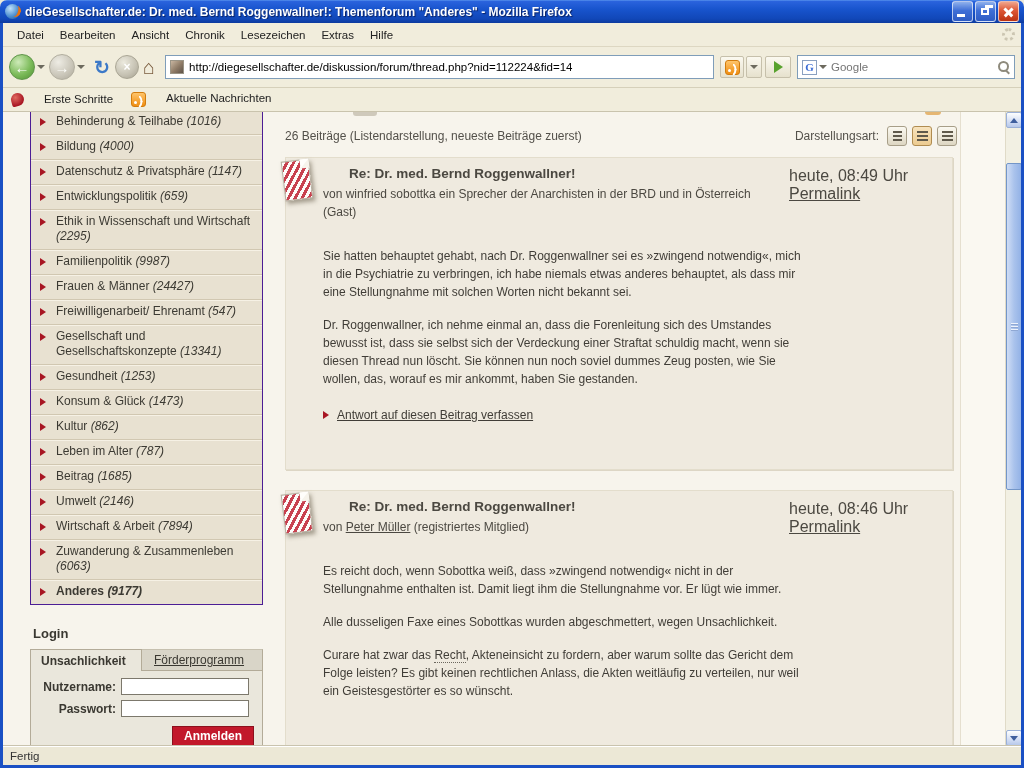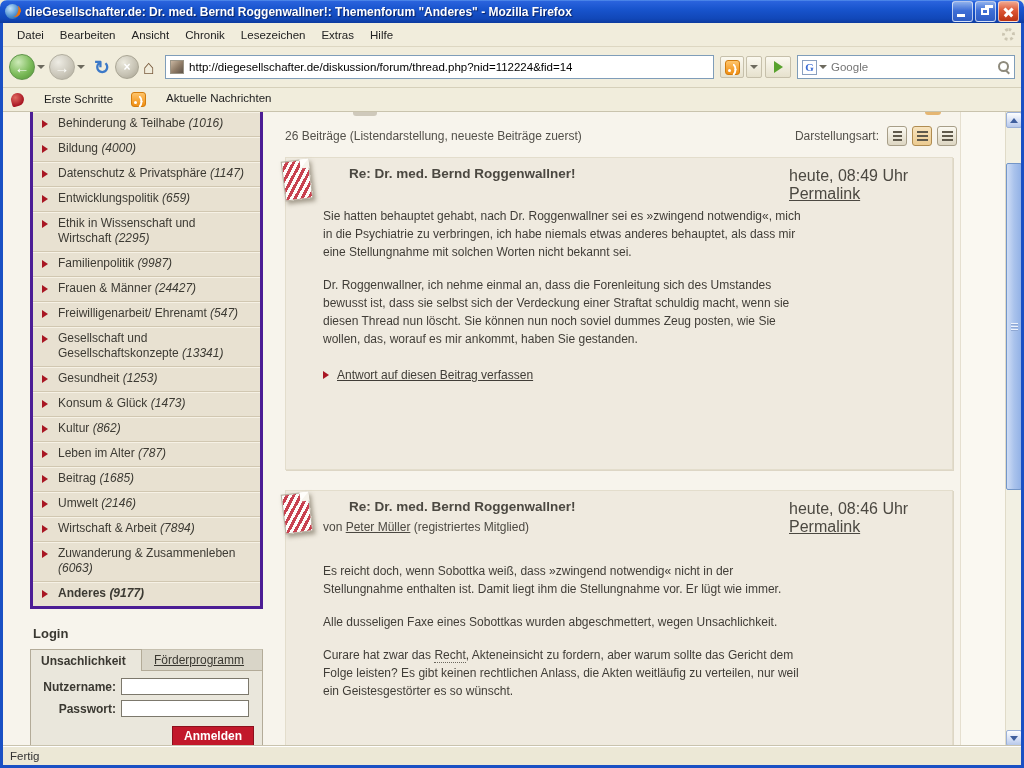--- a/index.html
+++ b/index.html
@@ -74,21 +74,21 @@
   .bookmarksbar { position:absolute; top:88px; left:3px; right:3px; height:24px; background:#f1eddc;
     border-bottom:1px solid #c9c3ad; display:flex; align-items:center; padding:0 8px; font-size:11.5px; color:#222; gap:18px; }
   .bm-item { display:flex; align-items:flex-start; gap:20px; }
   .es-icon { width:13px; height:13px; border-radius:50% 50% 50% 2px; background:radial-gradient(circle at 38% 32%, #e06a60 0%, #a81623 70%); transform:rotate(-15deg); }
 
   
   .viewport { position:absolute; top:112px; left:3px; width:1002px; height:634px; background:#f7f4ec; overflow:hidden; }
   .right-gutter { position:absolute; left:957px; top:0; bottom:0; width:45px; background:#faf8f1; border-left:1px solid #e5dfcf; }
 
   
-  .cat-box { position:absolute; left:27px; top:-3px; width:233px; background:#e8e1d1; border:3px solid #4c1d95; }
+  .cat-box { position:absolute; left:27px; top:-3px; width:233px; background:#e8e1d1; border:1px solid #4c1d95; }
   .cat { position:relative; padding:4px 8px 5px 25px; font-size:12px; color:#3c3a33; border-bottom:1px solid #d1c7b1;
     box-shadow:inset 0 1px 0 #f6f1e5; line-height:15px; }
   .cat:last-child { border-bottom:none; }
   .tri { position:absolute; left:9px; top:8px; width:0; height:0; border-left:6px solid #a81623;
     border-top:4px solid transparent; border-bottom:4px solid transparent; }
   .cat-count { font-style:italic; }
   .cat.active { font-weight:bold; }
 
   .login-heading { position:absolute; left:30px; top:514px; font-size:13px; font-weight:bold; color:#3a3831; }
   .login-box { position:absolute; left:27px; top:537px; width:233px; }
@@ -300,20 +300,21 @@
             </span>
           <span class="vbtn">
               <span class="vicon"></span>
             </span>
         </span>
       </div>
 
       <div class="post post1">
         <div class="note-icon"></div>
         <div class="post-title">Re: Dr. med. Bernd Roggenwallner!</div>
+        <div class="post-byline"><span>von </span><span>winfried sobottka ein Sprecher der Anarchisten in der BRD und in Österreich</span><span> (Gast)</span></div>
         <div class="post-meta">
           <div>heute, 08:49 Uhr</div>
           <span class="permalink">Permalink</span>
         </div>
         <div class="post-body">
           <p>Sie hatten behauptet gehabt, nach Dr. Roggenwallner sei es »zwingend notwendig«, mich in die Psychiatrie zu verbringen, ich habe niemals etwas anderes behauptet, als dass mir eine Stellungnahme mit solchen Worten nicht bekannt sei.</p>
           <p>Dr. Roggenwallner, ich nehme einmal an, dass die Forenleitung sich des Umstandes bewusst ist, dass sie selbst sich der Verdeckung einer Straftat schuldig macht, wenn sie diesen Thread nun löscht. Sie können nun noch soviel dummes Zeug posten, wie Sie wollen, das, worauf es mir ankommt, haben Sie gestanden.</p>
         </div>
         <div class="reply-row">
           <span class="reply-tri"></span>

